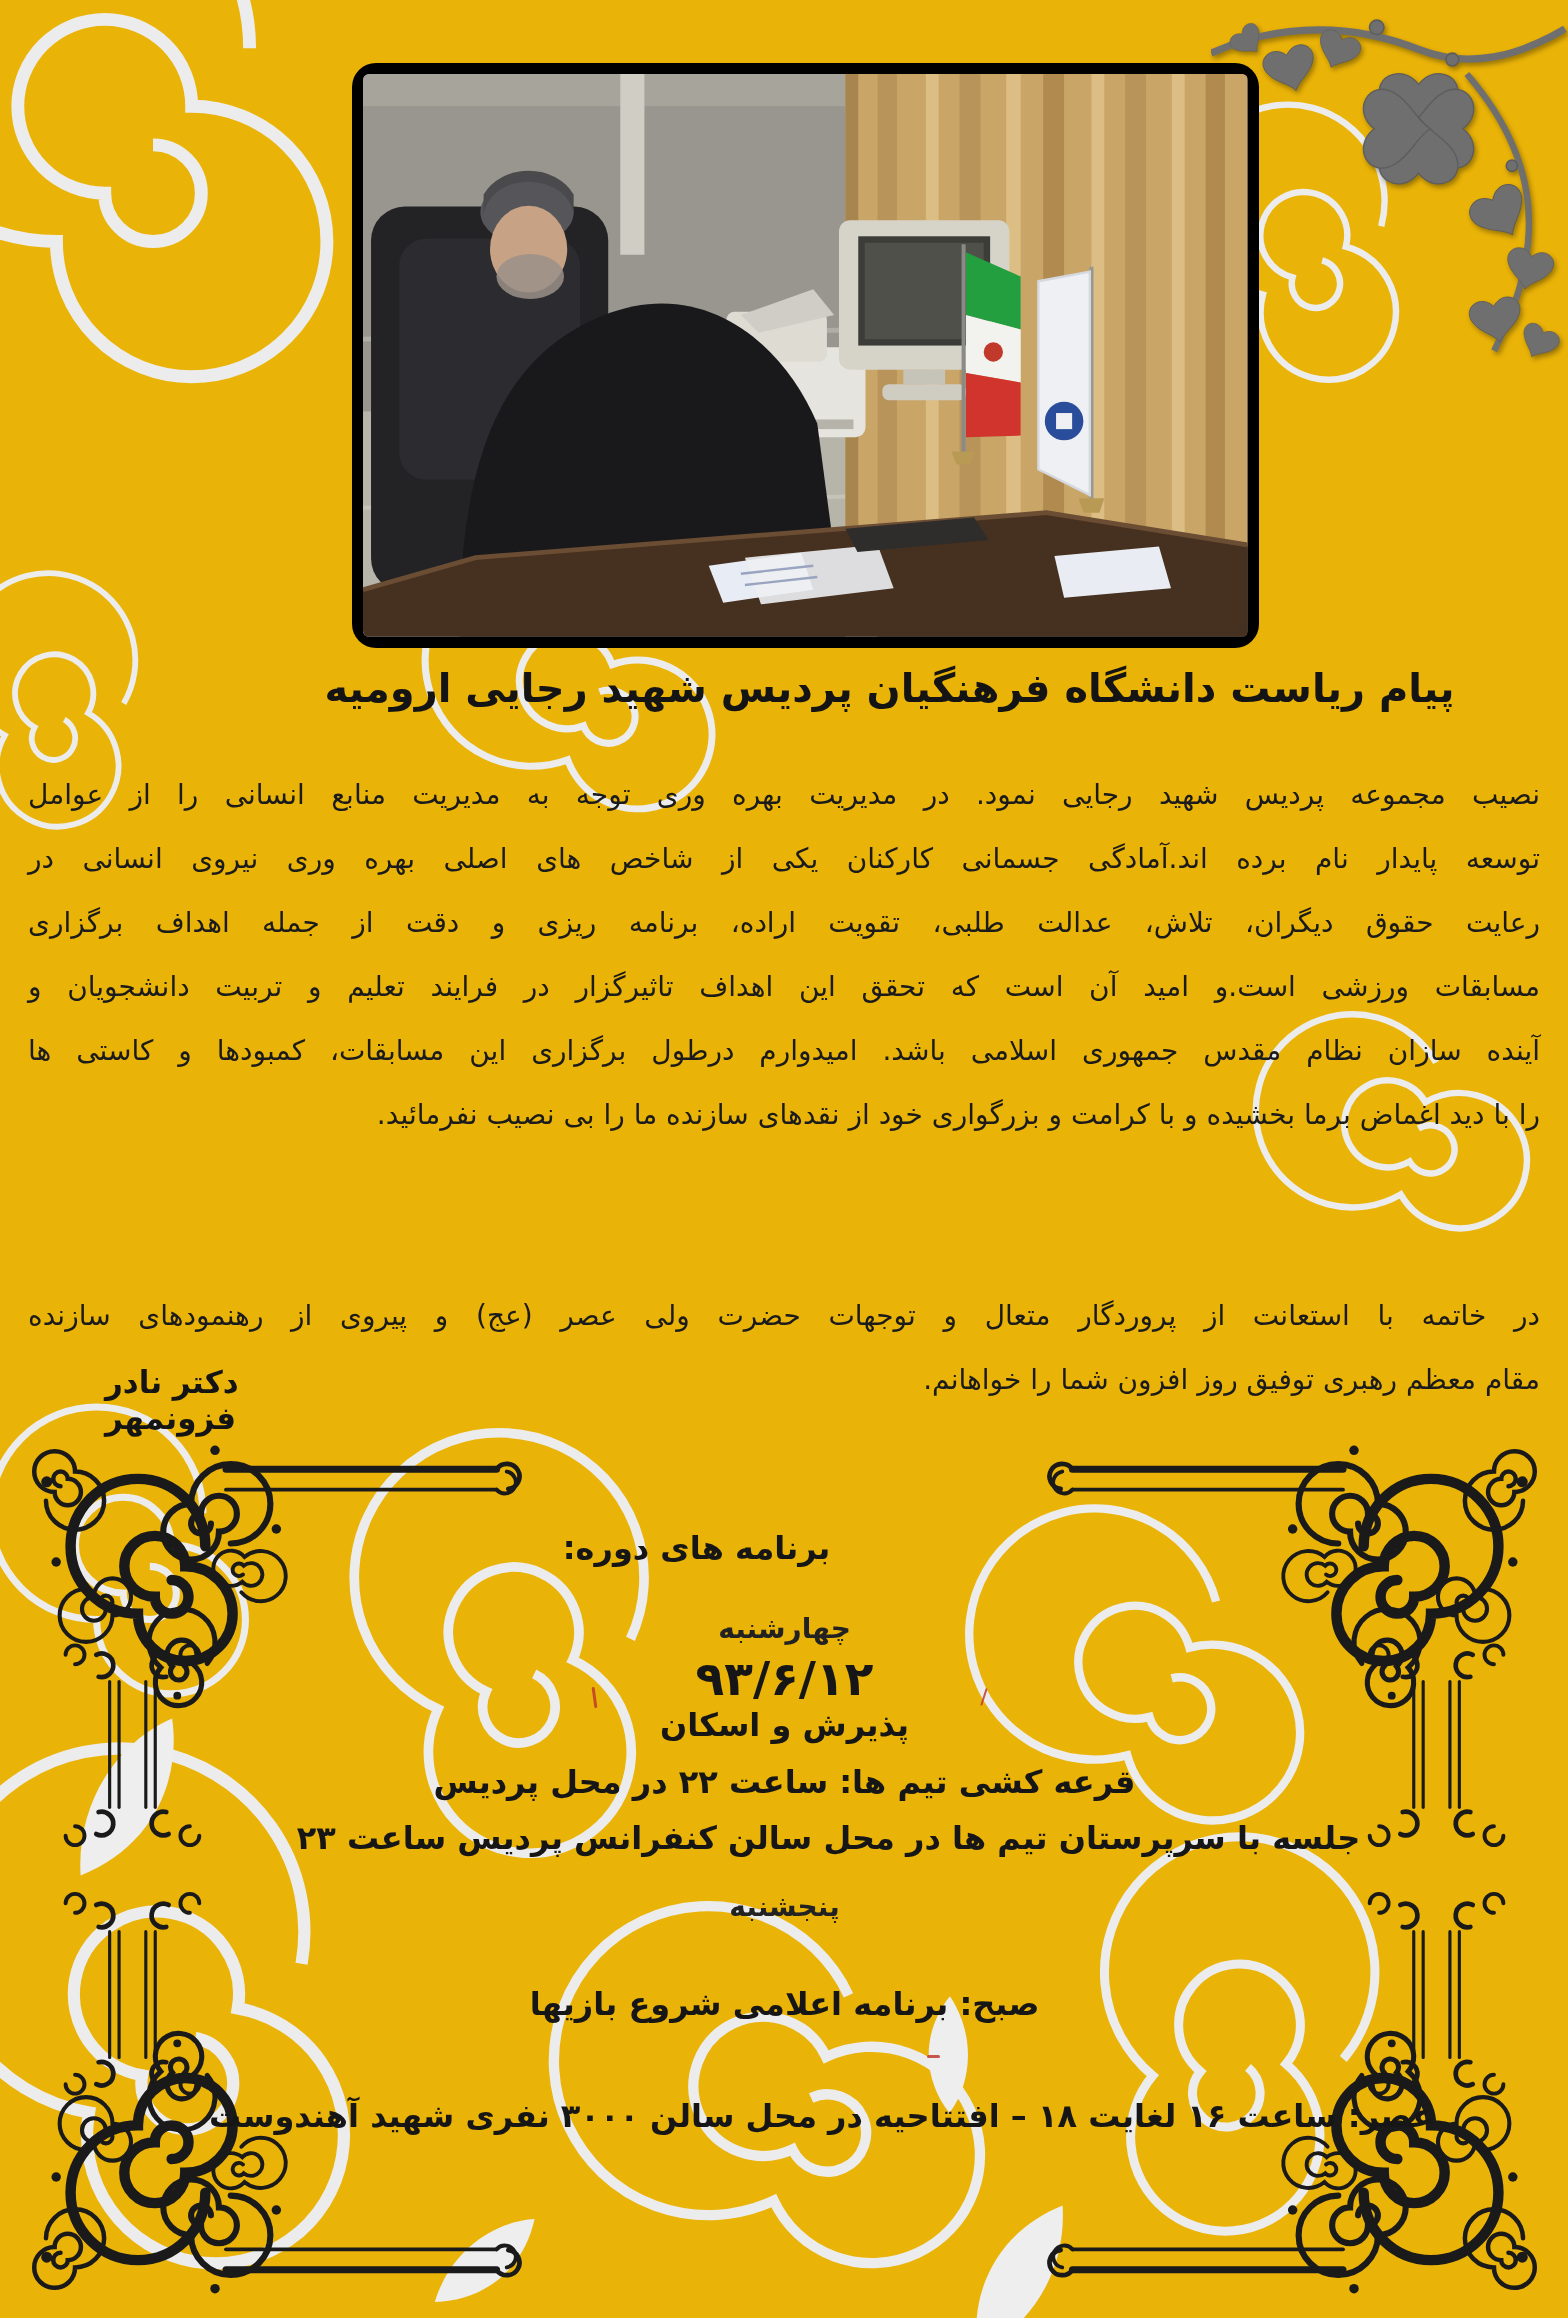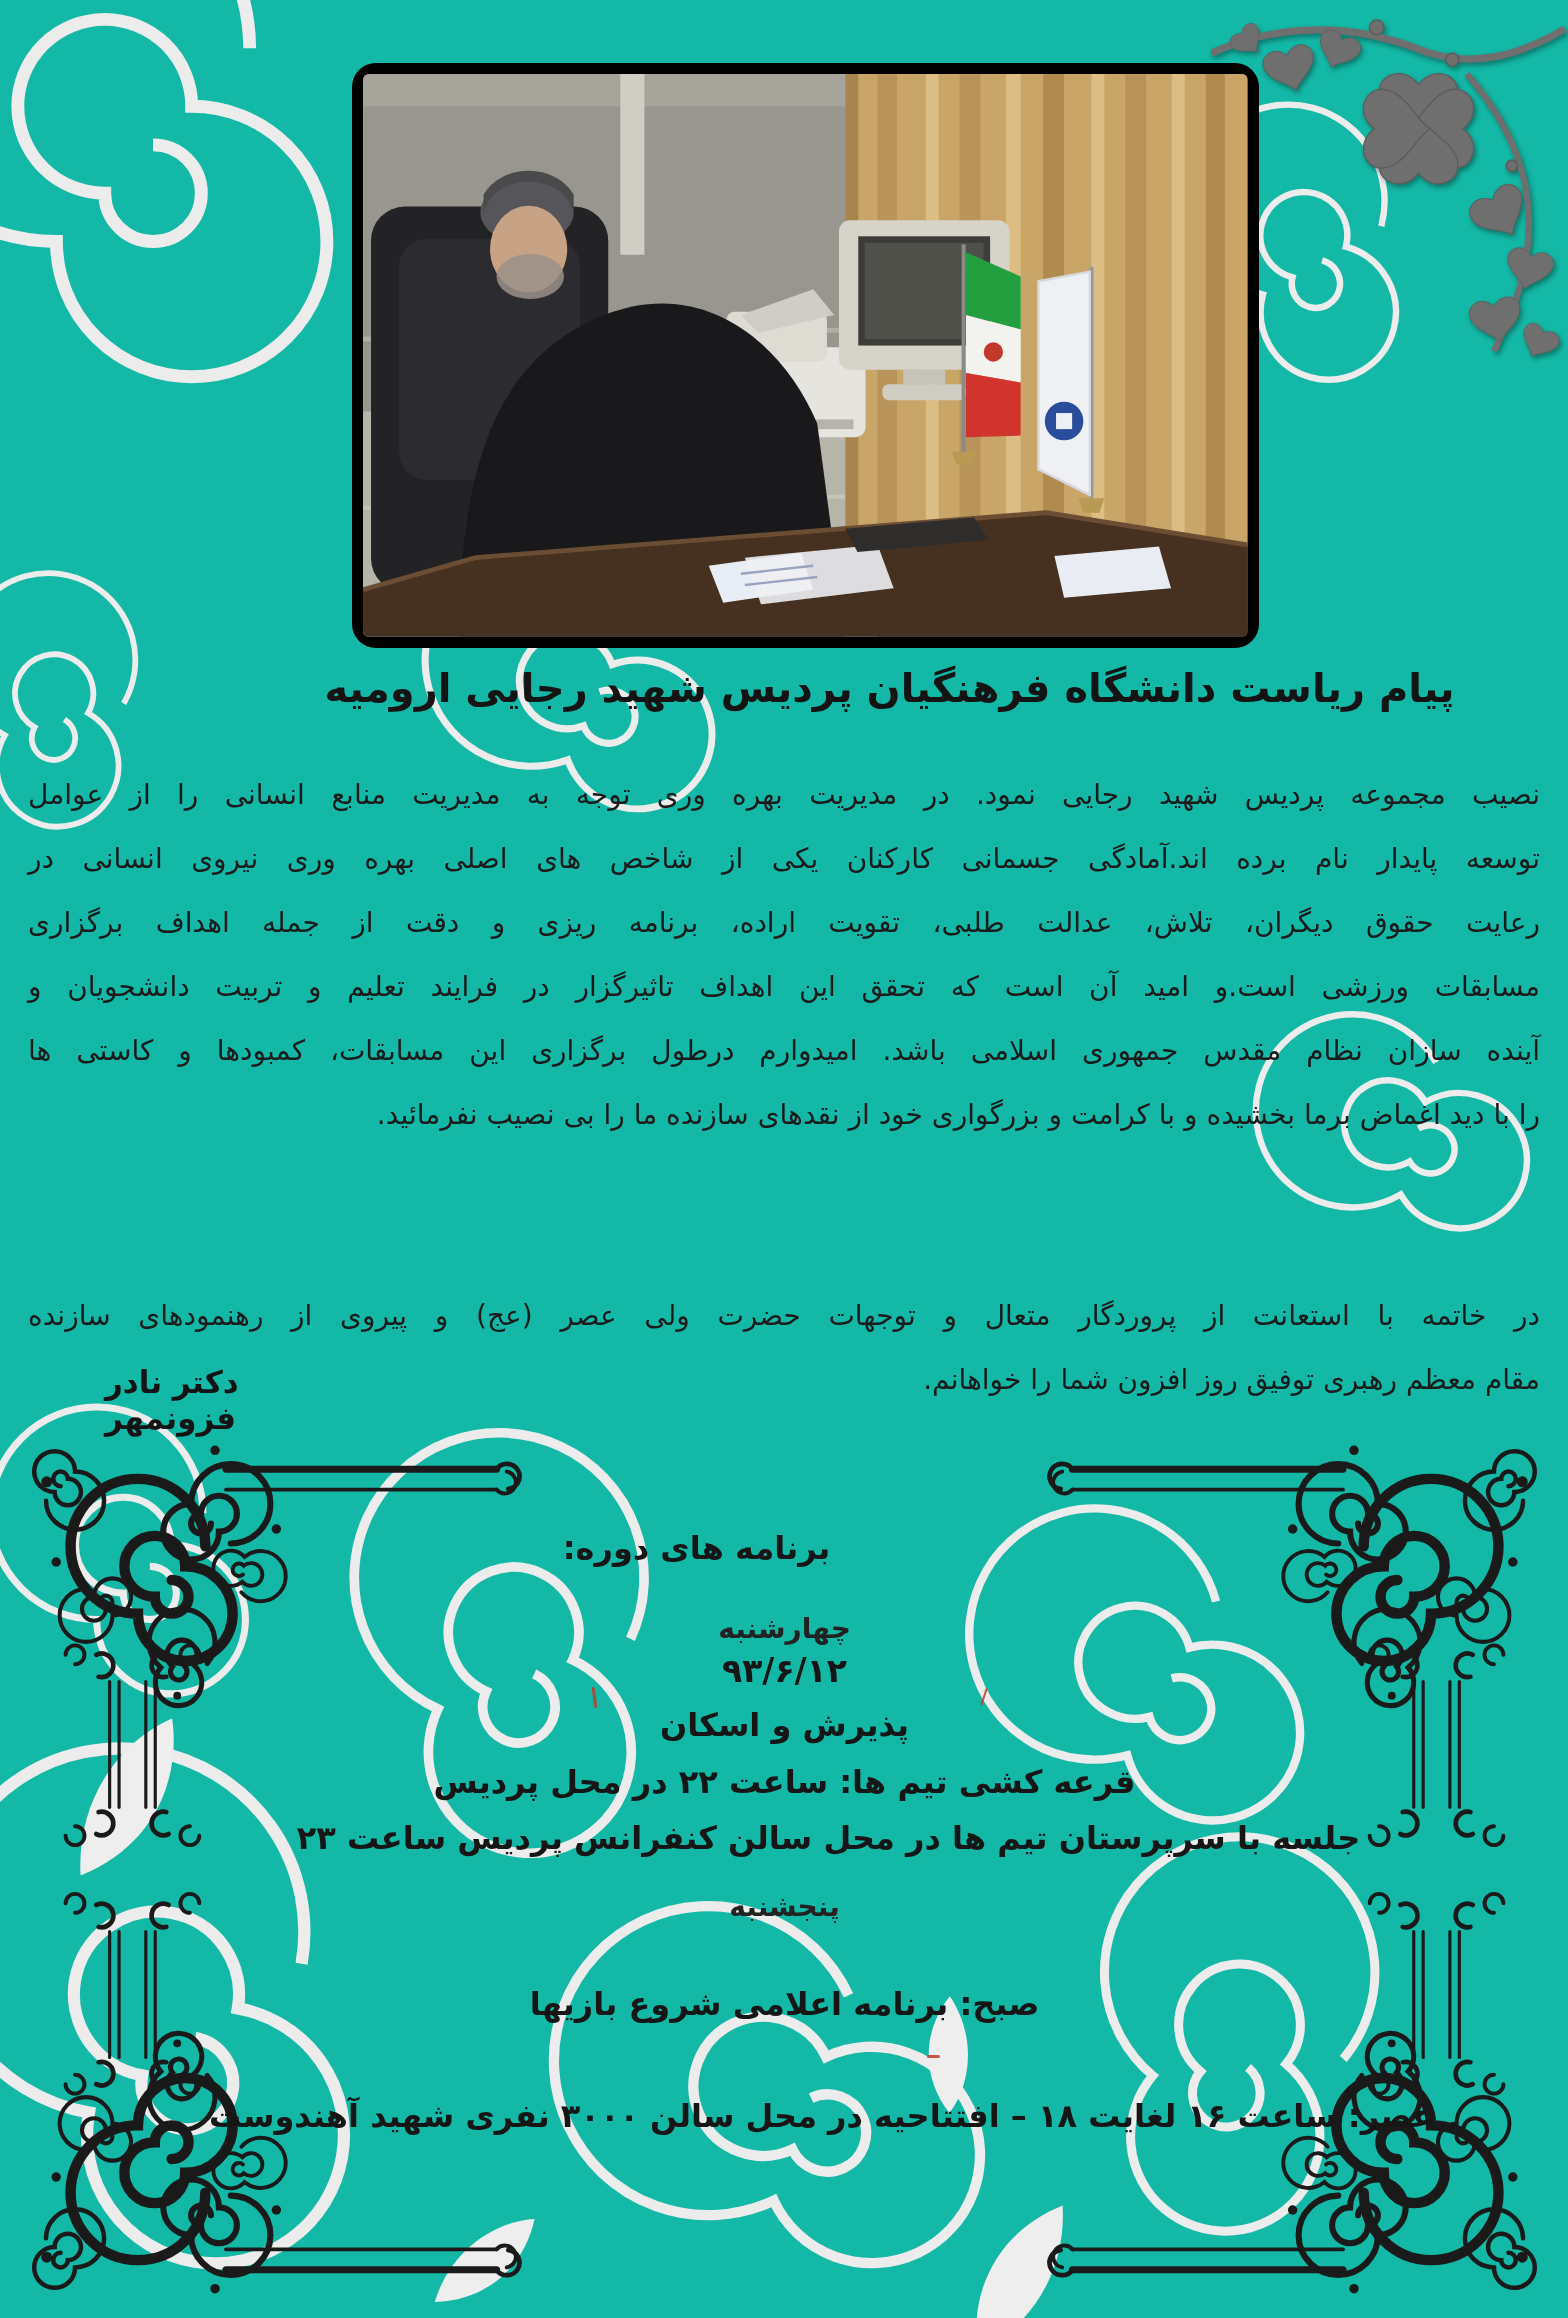--- a/index.html
+++ b/index.html
@@ -1,16 +1,16 @@
 <!DOCTYPE html>
 <html lang="fa" style="font-size:13px"><head>
 <meta charset="utf-8">
 <style>
   html,body{margin:0;padding:0;background:#fff;}
-  .page{position:relative;width:1569px;height:2319px;background:#14b8a6;overflow:hidden;
+  .page{position:relative;width:1569px;height:2319px;background:#eab308;overflow:hidden;
         font-family:"DejaVu Sans",sans-serif;color:#1b1b1b;}
   .bg-svg{position:absolute;left:0;top:0;width:1569px;height:2319px;z-index:0;}
   .floral-svg{position:absolute;top:0;right:0;width:358px;height:358px;z-index:1;
         filter:drop-shadow(2.4px 3.2px 2.4px rgba(0,0,0,0.35));}
   .photo{position:absolute;left:352px;top:63px;width:907px;height:585px;box-sizing:border-box;
         background:#000;border-radius:24px;padding:11.3px;z-index:2;}
   .photo svg{width:100%;height:100%;display:block;border-radius:6.4px;}
   .title{position:absolute;top:665px;left:105px;width:1569px;margin:0;text-align:center;
         direction:rtl;font-size:40px;font-weight:bold;color:#141414;z-index:2;}
   .message{position:absolute;top:763px;left:28px;width:1512px;direction:rtl;z-index:2;}
@@ -21,21 +21,21 @@
   .signature{position:absolute;top:1364px;left:105px;width:274px;text-align:left;direction:rtl;
         font-size:31px;font-weight:bold;color:#141414;z-index:3;}
   .vorn{position:absolute;width:519px;height:439px;z-index:1;}
   #vo-ml{left:20px;top:1429px;}
   #vo-mr{right:20px;top:1429px;transform:scaleX(-1);}
   #vo-bl{left:20px;top:1871px;transform:scaleY(-1);}
   #vo-br{right:20px;top:1871px;transform:scale(-1,-1);}
   .sline{position:absolute;left:0;width:1569px;margin:0;text-align:center;direction:rtl;
         font-size:32px;font-weight:bold;color:#161616;z-index:2;}
   .sline.day{font-weight:bold;font-size:28px;color:#222;}
-  .sline.date{font-size:33px;letter-spacing:1.6px;}
+  .sline.date{font-size:47px;letter-spacing:1.6px;}
   #s-heading{top:1529px;left:-88px;}
   #s-day1{top:1612px;}
   #s-date1{top:1651px;}
   #s-i10{top:1706px;}
   #s-i11{top:1763px;}
   #s-i12{top:1819px;padding-left:44px;}
   #s-day2{top:1890px;}
   #s-date2{top:1929px;}
   #s-i20{top:1985px;}
   #s-i21{top:2041px;}

